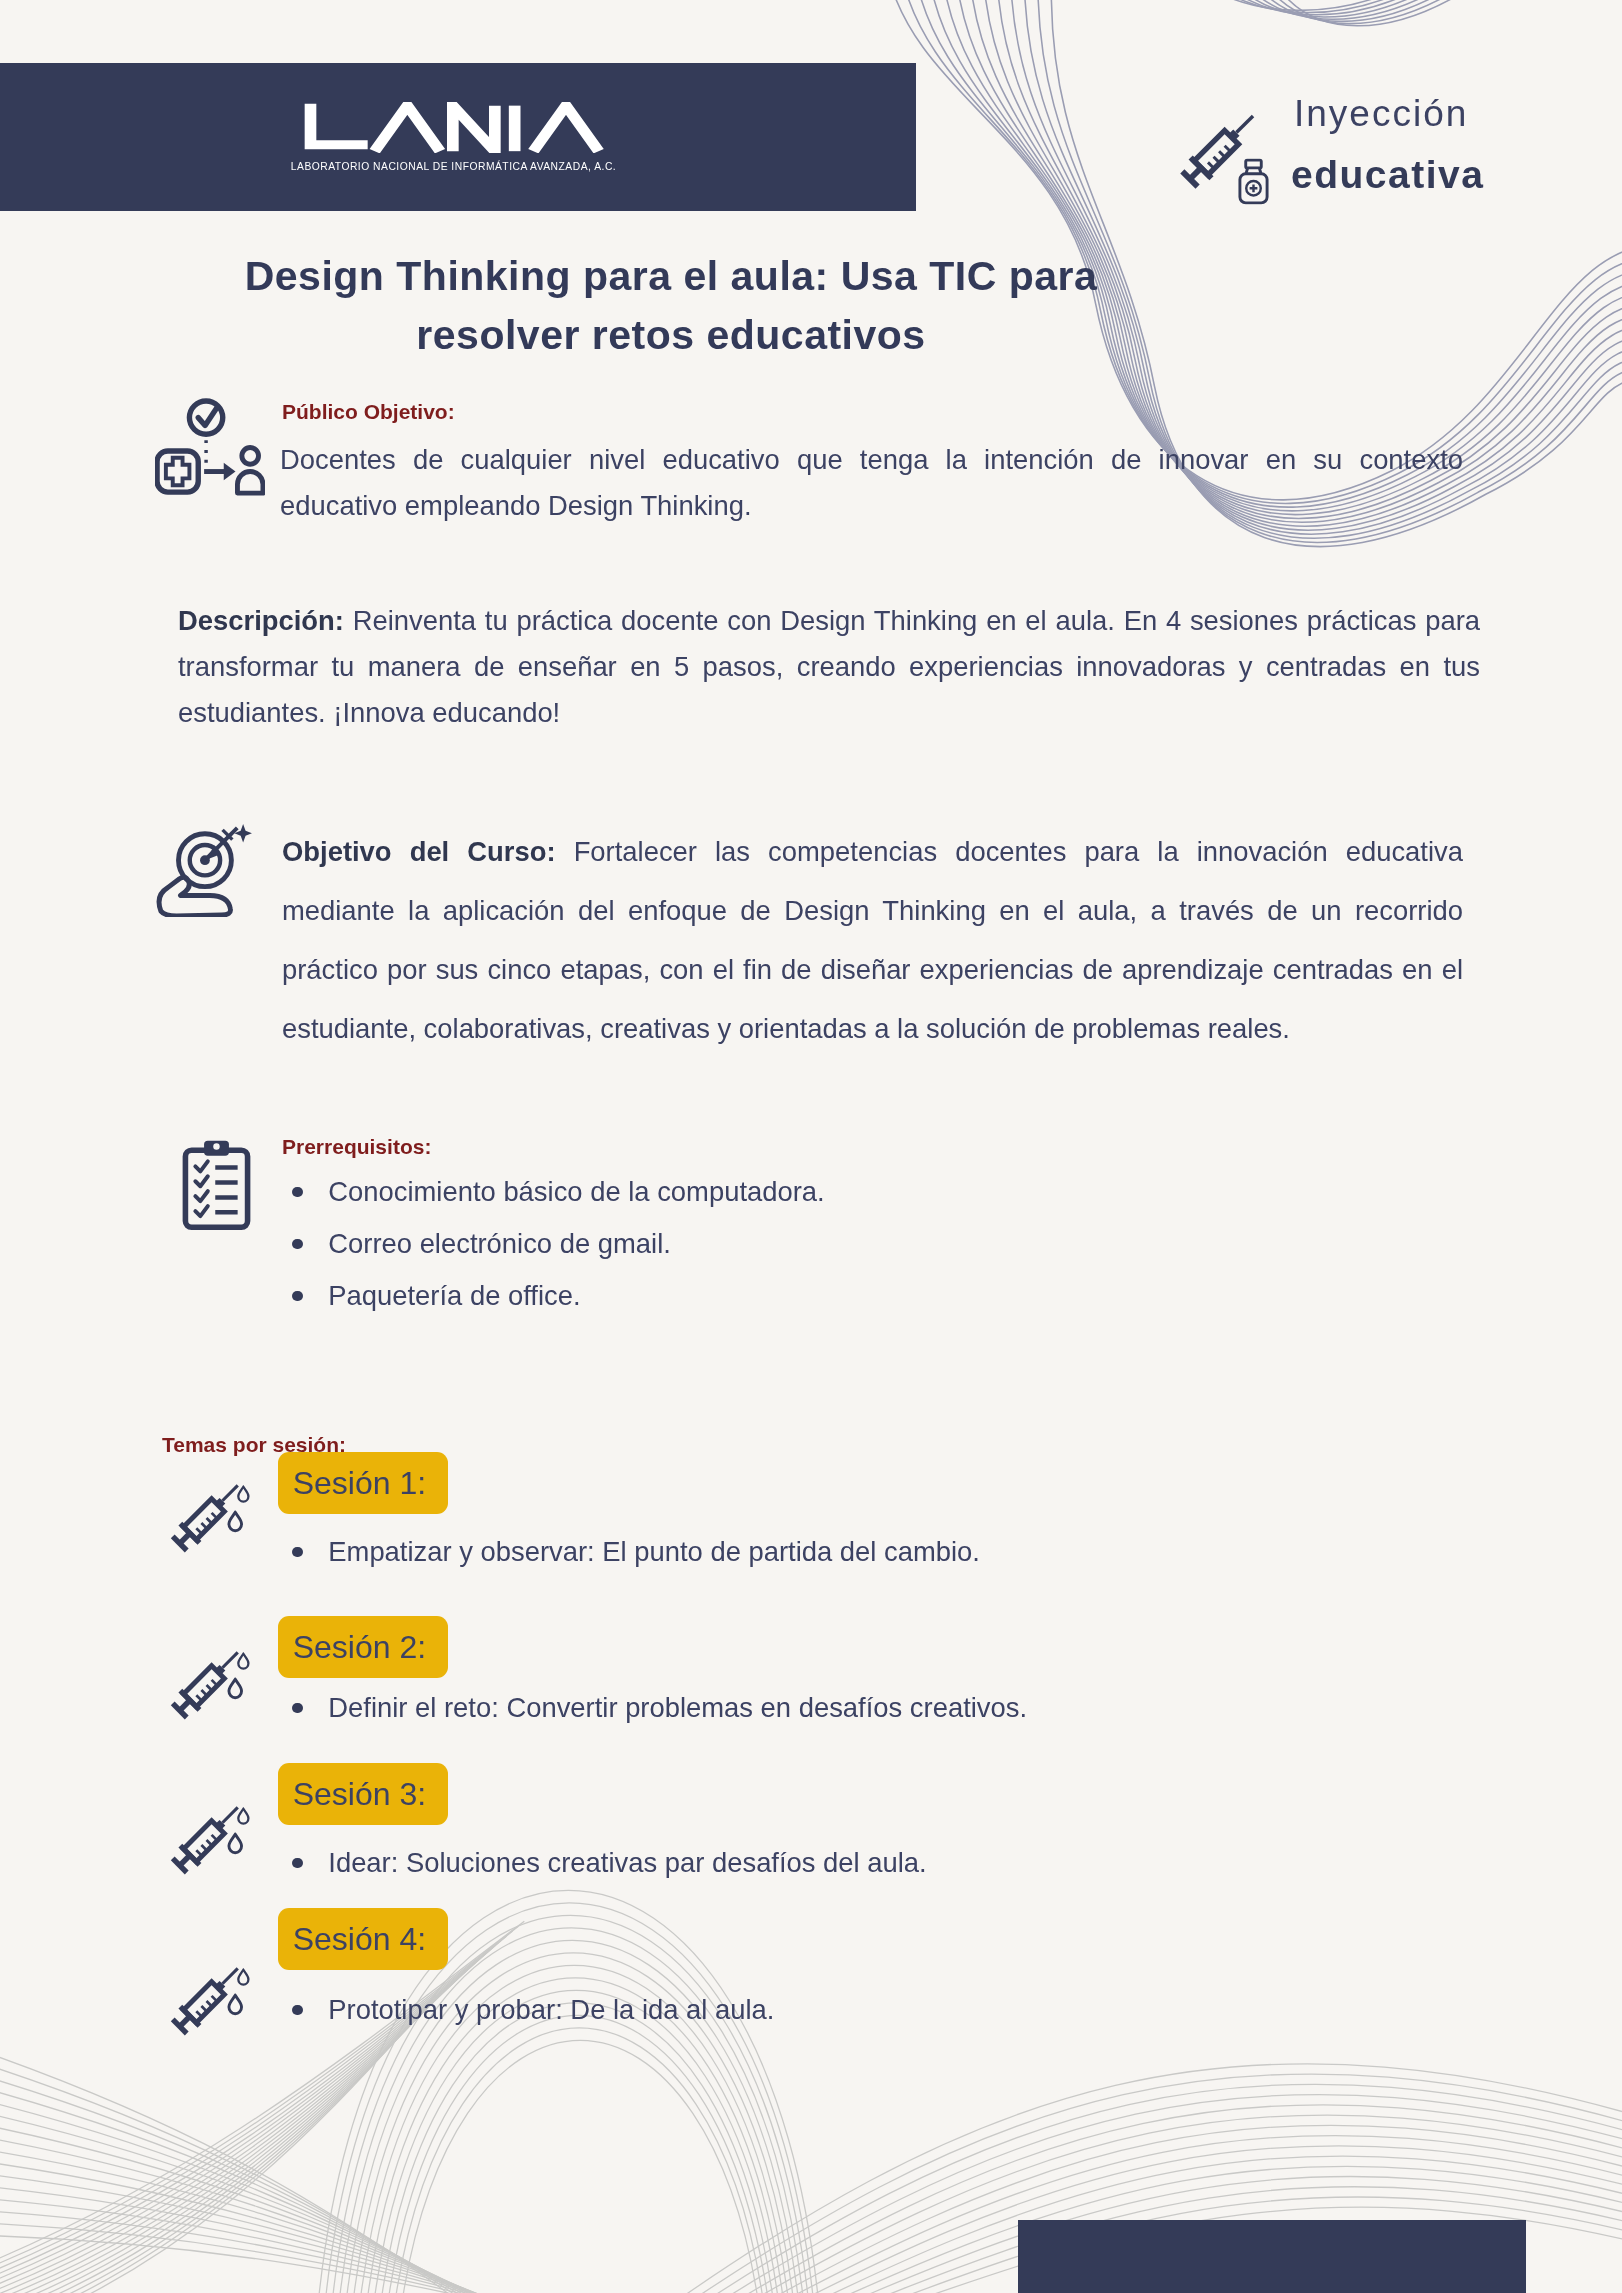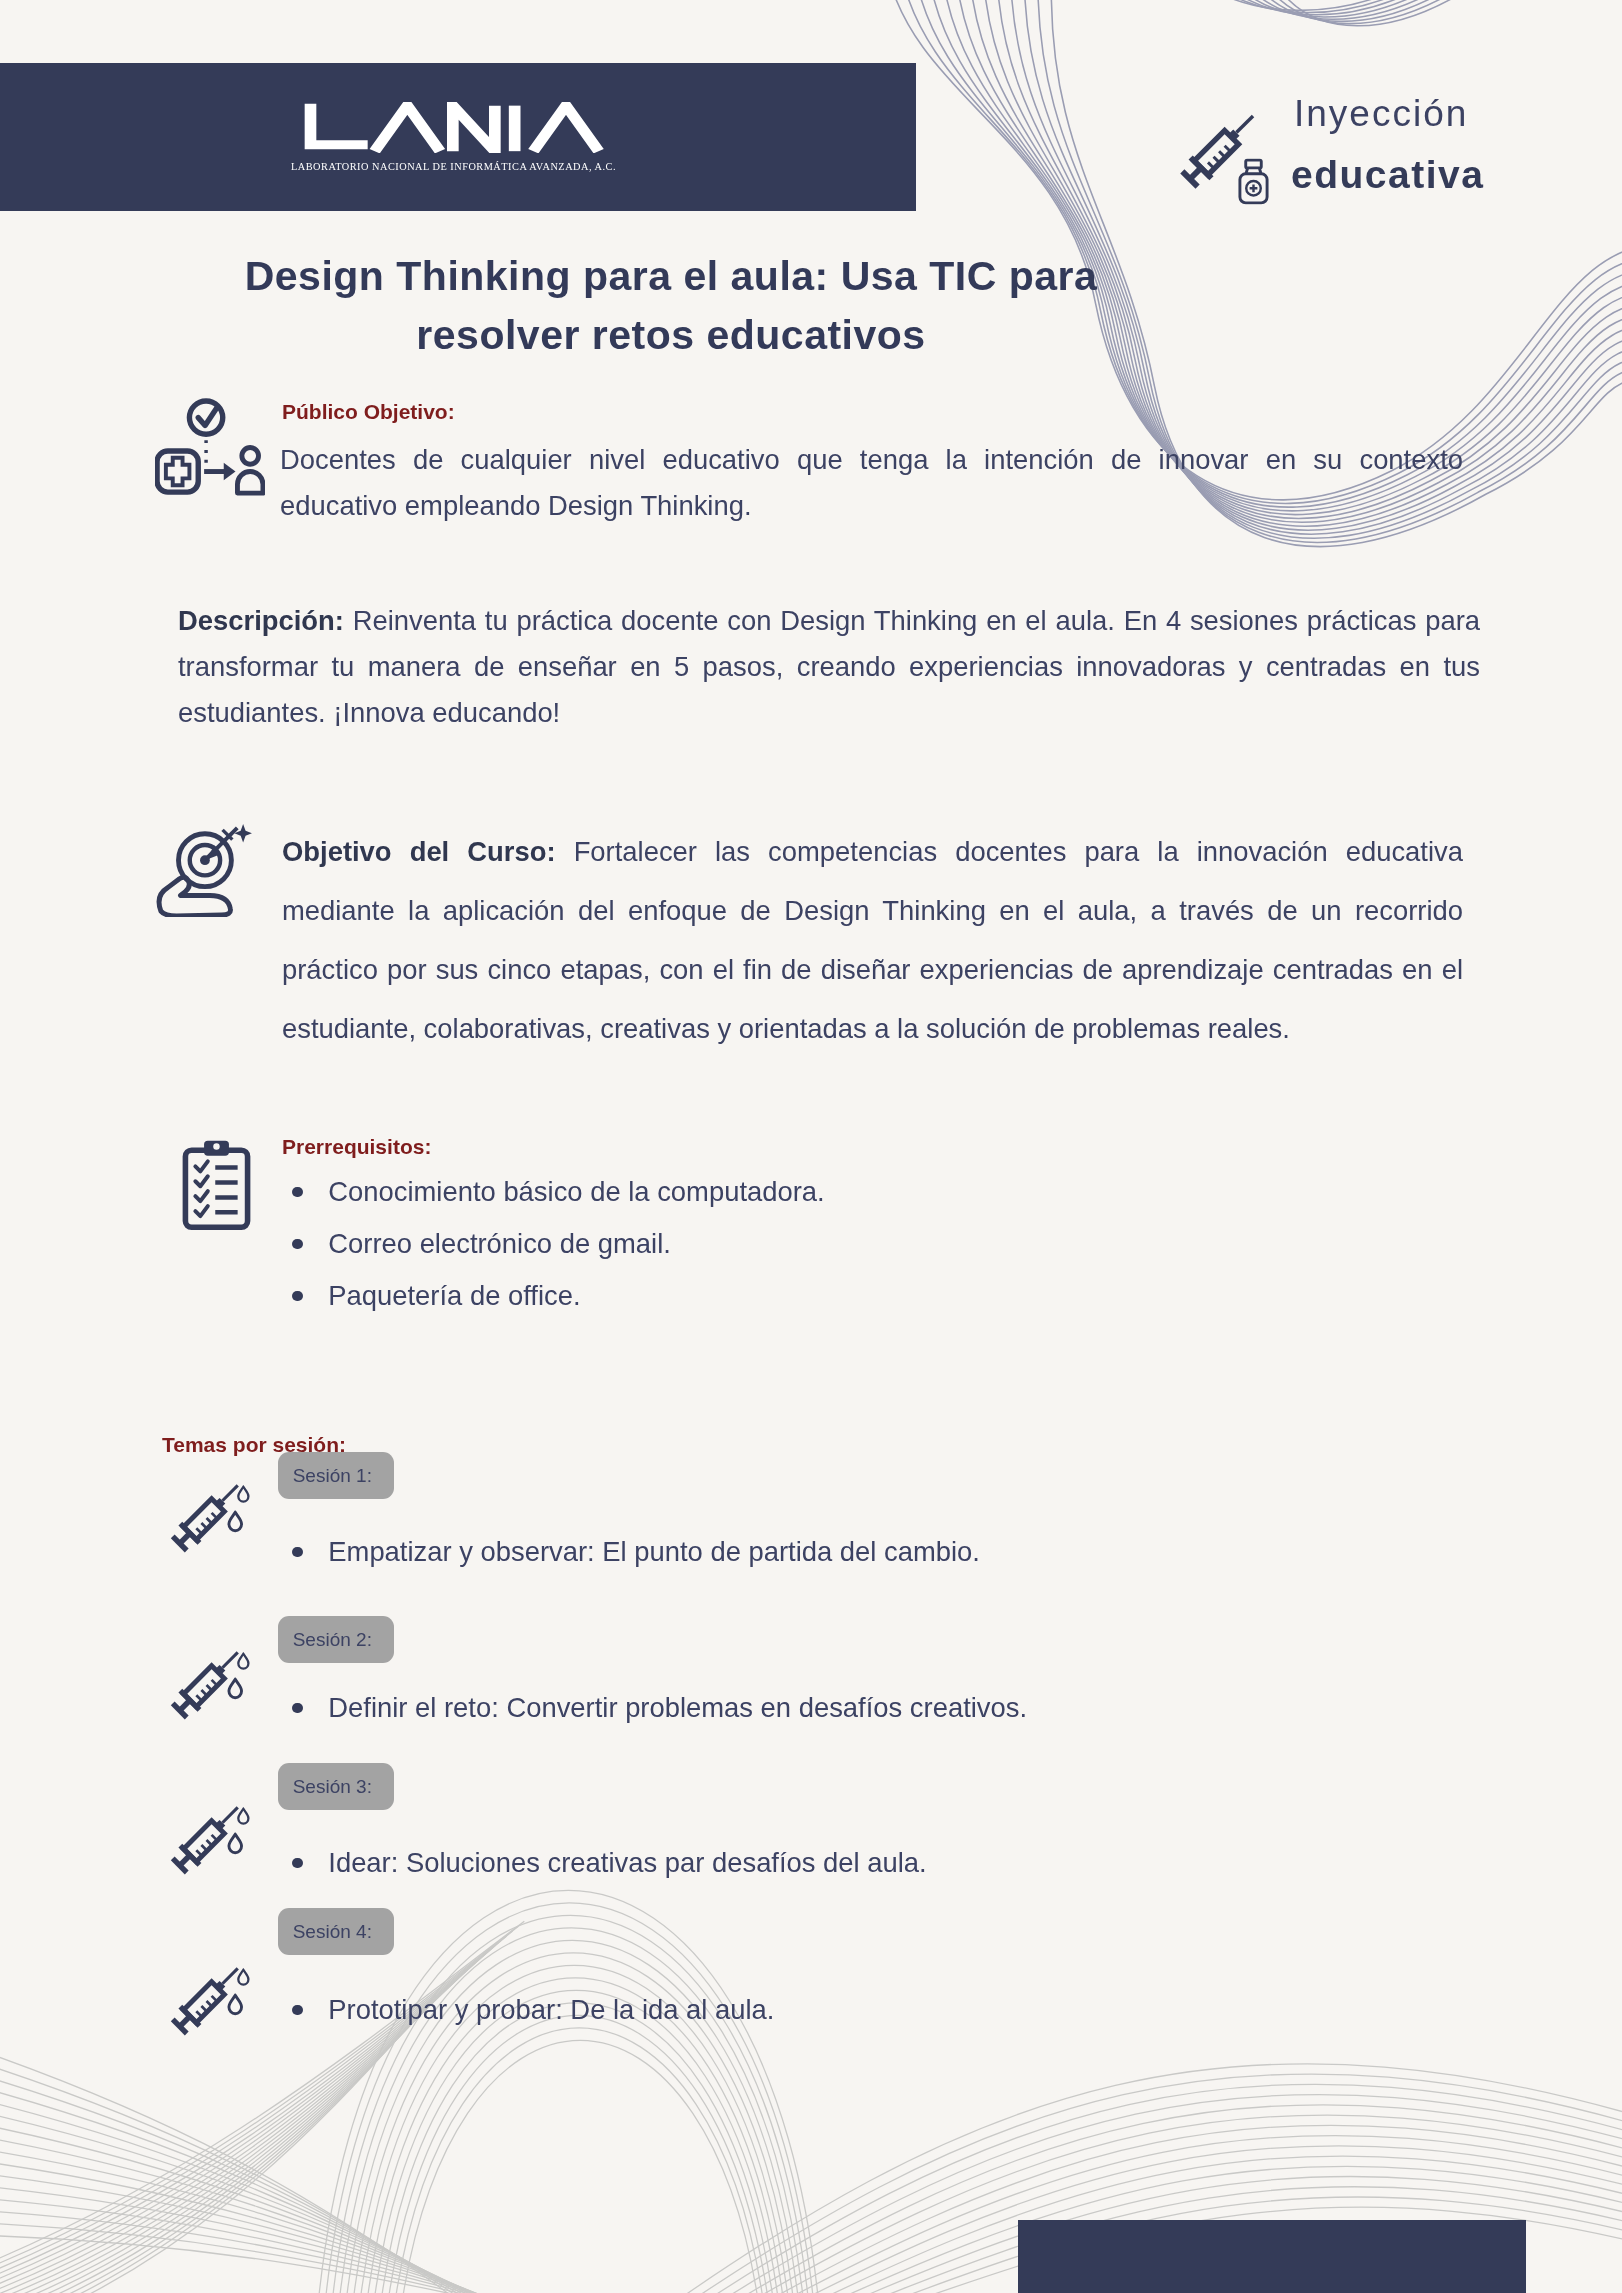--- a/index.html
+++ b/index.html
@@ -4,21 +4,21 @@
 <style>
   html,body{margin:0;padding:0;}
   body{font-family:"Liberation Sans", sans-serif;}
   .page{position:relative;width:1622px;height:2294px;overflow:hidden;background:#f7f5f2;}
   .abs{position:absolute;}
   svg{display:block;}
   .waves{position:absolute;left:0;top:0;width:1622px;height:2294px;z-index:1;pointer-events:none;}
   .top-bar{left:0;top:63px;width:916px;height:148px;background:#343b58;z-index:2;}
   .logo-svg{left:300px;top:102px;z-index:3;}
   .logo-sub{left:290px;top:161px;width:327px;text-align:center;color:#ffffff;
-            font-size:10.3px;letter-spacing:0.5px;z-index:3;white-space:nowrap;font-family:Liberation Serif, serif;}
+            font-size:10.3px;letter-spacing:0.5px;z-index:3;white-space:nowrap;}
   .brand-syr{left:1168px;top:98px;z-index:3;}
   .brand-vial{left:1237px;top:158px;z-index:3;}
   .brand-t1{left:1294px;top:93px;font-size:37px;font-weight:400;letter-spacing:2px;color:#3c4263;z-index:3;}
   .brand-t2{left:1291px;top:153px;font-size:39px;font-weight:700;letter-spacing:1.5px;color:#343b58;z-index:3;}
   .title{left:0;top:247px;width:1342px;text-align:center;font-size:41px;line-height:59px;
          font-weight:700;color:#333a59;letter-spacing:0.5px;z-index:3;}
   .h-sec{font-size:21px;font-weight:700;color:#7f1d1d;z-index:3;white-space:nowrap;}
   .body-txt{font-size:27.4px;line-height:46px;color:#3c4263;text-align:justify;z-index:3;}
   .body-txt b{color:#30374f;}
   .publico-icon{left:155px;top:398px;z-index:3;}
@@ -29,22 +29,22 @@
   .obj-p{left:282px;top:822px;width:1181px;line-height:59px;}
   .pre-icon{left:181px;top:1139px;z-index:3;}
   .pre-h{left:282px;top:1135px;}
   .bullets{z-index:3;}
   .b-row{display:flex;align-items:flex-start;}
   .b-dot{width:10.8px;height:10.8px;border-radius:50%;background:#343b58;flex:0 0 10.8px;margin:14.7px 25.5px 0 0;}
   .b-txt{font-size:27.4px;color:#3c4263;line-height:40px;white-space:nowrap;}
   .pre-list{left:292px;top:1172px;}
   .pre-list .b-row{height:52px;}
   .temas-h{left:162px;top:1389px;margin-top:44px;}
-  .sesion-badge{background:#a3a3a3;border-radius:11px;padding:12.7px 21.6px 12.7px 14.7px;
-                font-size:19px;color:#3c4263;z-index:3;white-space:nowrap;display:inline-block;}
+  .sesion-badge{background:#eab308;border-radius:11px;padding:12.7px 21.6px 12.7px 14.7px;
+                font-size:32px;color:#3c4263;z-index:3;white-space:nowrap;display:inline-block;}
   .ses-syr{z-index:3;}
   .footer-rect{left:1018px;top:2220px;width:508px;height:74px;background:#343b58;z-index:2;}
   .icon-stroke{stroke:#343b58;fill:none;}
 </style>
 </head>
 <body>
 
 <div class="page">
 
   <svg width="0" height="0" style="position:absolute">

